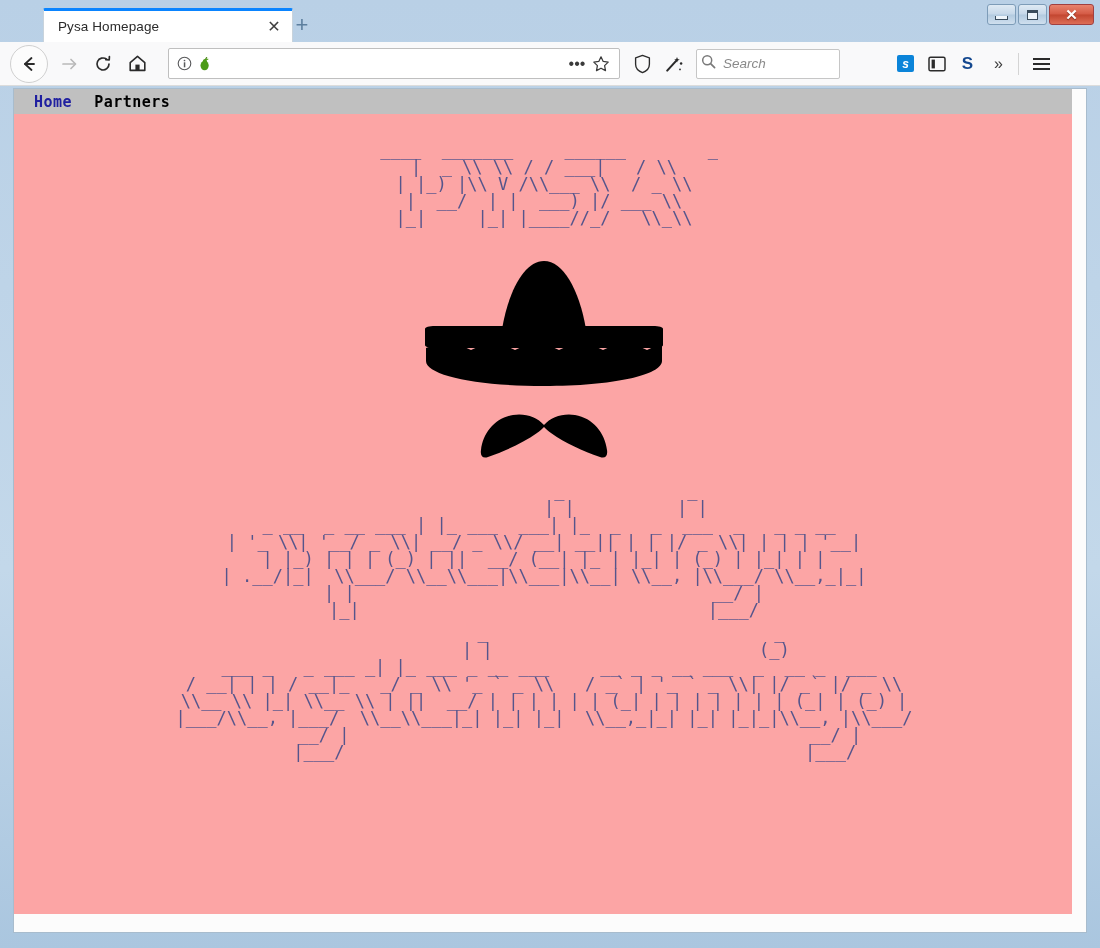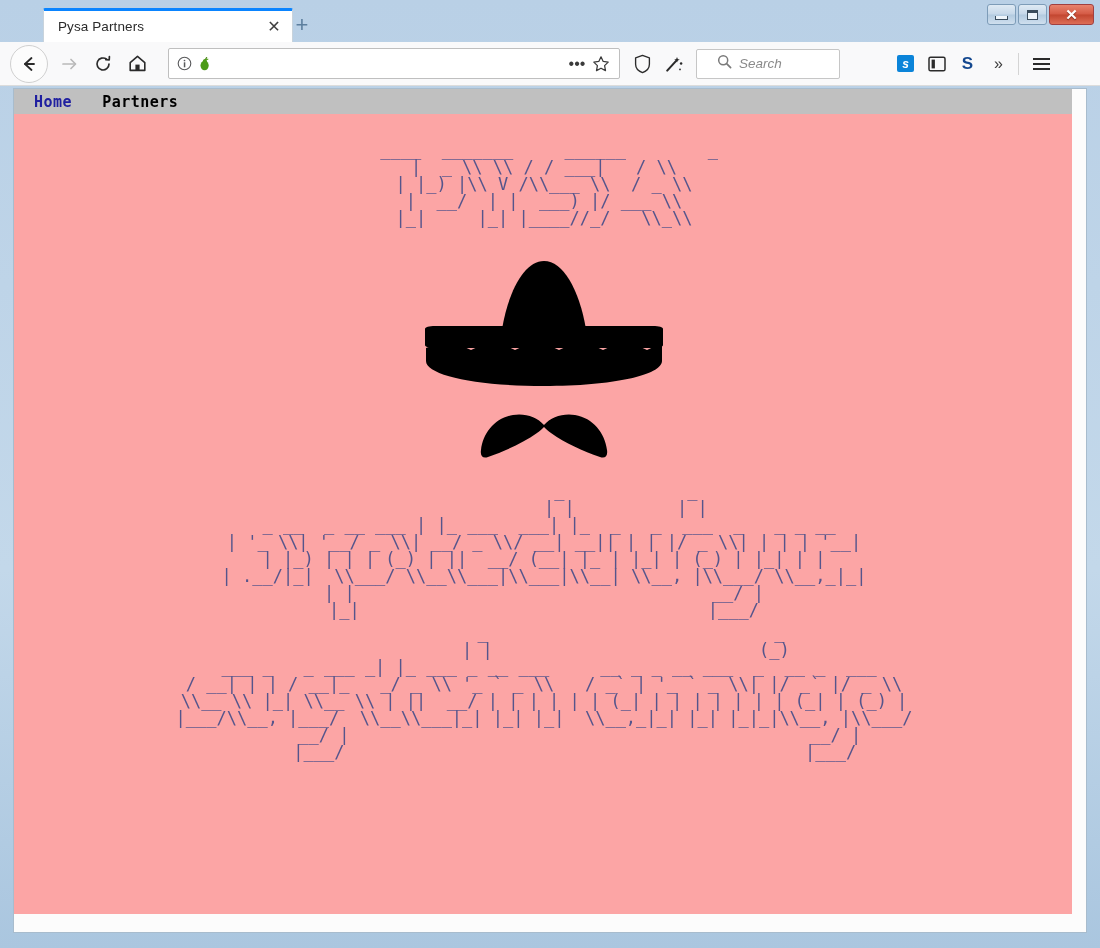--- a/index.html
+++ b/index.html
@@ -193,21 +193,21 @@
     flex: 0 0 auto;
     width: 144px;
     height: 30px;
     margin-left: 6px;
     background: #ffffff;
     border: 1px solid #c6c6c6;
     border-radius: 2px;
     box-sizing: border-box;
     display: flex;
     align-items: center;
-    padding-left: 20px;
+    padding-left: 4px;
   }
   .searchbox .s-ph {
     margin-left: 7px;
     font-size: 13.5px;
     font-style: italic;
     color: #8a8a8a;
   }
 
   .ext-group {
     display: flex;
@@ -281,21 +281,20 @@
     position: absolute;
     left: 0; top: 0;
     width: 1060px;
     height: 25px;
     background: #c0c0c0;
     display: flex;
     align-items: center;
     padding-left: 20px;
     box-sizing: border-box;
     font-family: "DejaVu Sans Mono", "Liberation Mono", monospace;
-    gap: 8px;
   }
   .site-nav a {
     font-size: 15px;
     font-weight: bold;
     text-decoration: none;
     margin-right: 22px;
     letter-spacing: 0.5px;
   }
   .site-nav a.home { color: #2020a0; }
   .site-nav a.partners { color: #000000; }
@@ -360,21 +359,21 @@
   }
 </style>
 </head>
 <body>
 
 <div class="window-frame">
 
   <div class="titlebar">
 
     <div class="tab">
-      <span class="tab-title">Pysa Partners</span>
+      <span class="tab-title">Pysa Homepage</span>
       <span class="tab-close">✕</span>
     </div>
 
     <div class="newtab-btn">+</div>
 
     <div class="wincontrols">
       <div class="wbtn">
         <div class="wbtn-glyph-min"></div>
       </div>
       <div class="wbtn">

